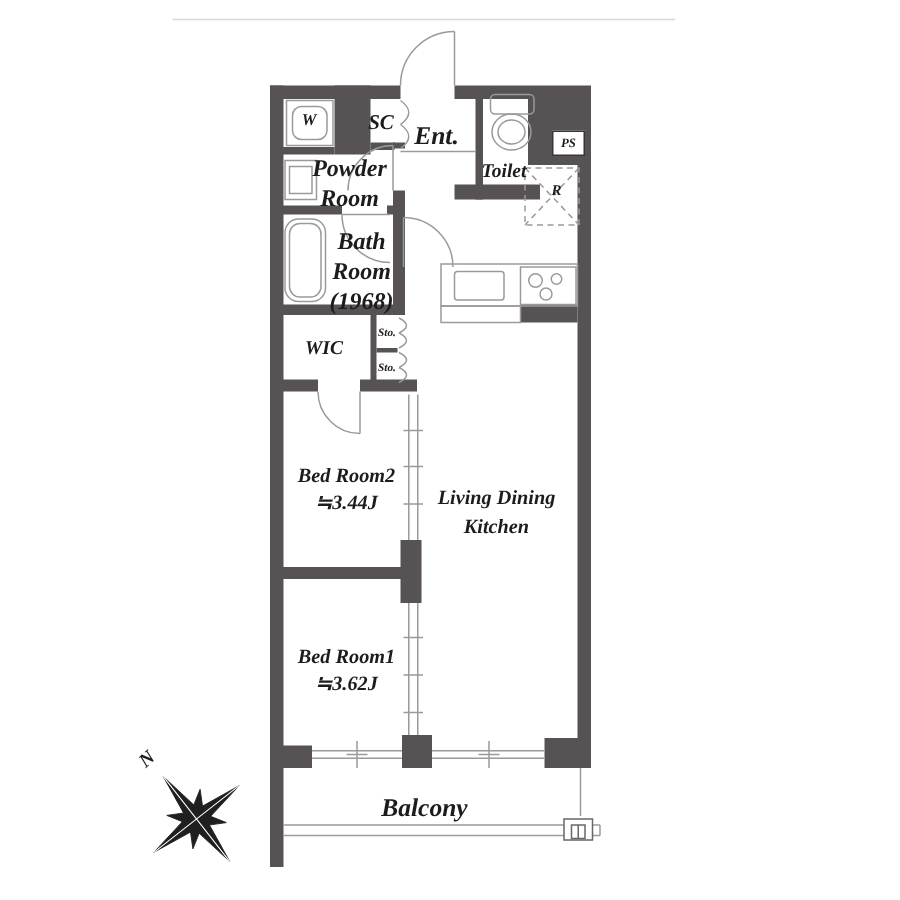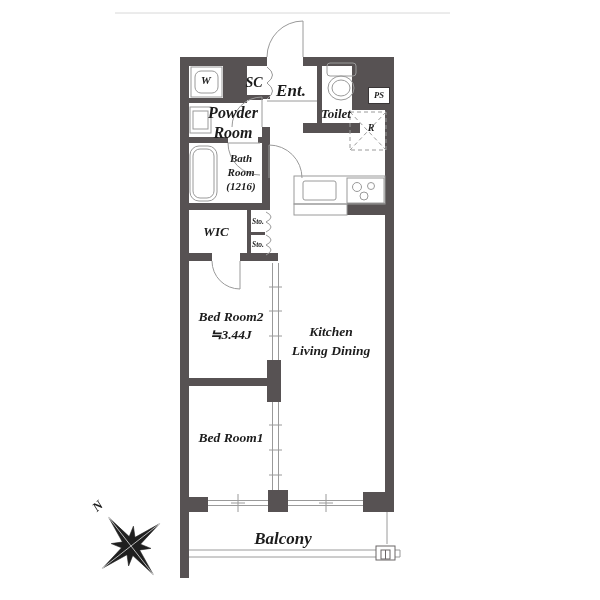--- a/index.html
+++ b/index.html
@@ -162,41 +162,42 @@
   <div class="lbl" style="left:271px;top:80px;width:40px;font-size:17px">Ent.</div>
   <div class="lbl" style="left:306px;top:106px;width:60px;font-size:13px">Toilet</div>
   <div class="lbl" style="left:369px;top:90px;width:20px;font-size:8.5px">PS</div>
   <div class="lbl" style="left:361px;top:122px;width:20px;font-size:10px">R</div>
 
   <div class="lbl" style="left:193px;top:103px;width:80px;font-size:16px">
     <div>Powder</div>
     <div>Room</div>
   </div>
 
-  <div class="lbl" style="left:211px;top:152px;width:60px;font-size:11px">
+  <div class="lbl" style="left:211px;top:152px;width:60px;font-size:16px">
     <div>Bath</div>
     <div>Room</div>
-    <div>(1216)</div>
+    <div>(1968)</div>
   </div>
 
   <div class="lbl" style="left:186px;top:224px;width:60px;font-size:13px">WIC</div>
   <div class="lbl" style="left:246px;top:217px;width:24px;font-size:7.5px">Sto.</div>
   <div class="lbl" style="left:246px;top:240px;width:24px;font-size:7.5px">Sto.</div>
 
   <div class="lbl" style="left:171px;top:308px;width:120px;font-size:13.5px;line-height:1.3">
     <div>Bed Room2</div>
     <div>≒3.44J</div>
   </div>
 
   <div class="lbl" style="left:266px;top:322px;width:130px;font-size:13.5px;line-height:1.42">
+    <div>Living Dining</div>
     <div>Kitchen</div>
-    <div>Living Dining</div>
   </div>
 
   <div class="lbl" style="left:171px;top:429px;width:120px;font-size:13.5px;line-height:1.3">
     <div>Bed Room1</div>
+    <div>≒3.62J</div>
   </div>
 
   <div class="lbl" style="left:233px;top:528px;width:100px;font-size:17px">Balcony</div>
 
   <div class="lbl" style="left:88px;top:498px;width:20px;font-size:13px;transform:rotate(-42deg)">N</div>
 
 </div>
 
 </body></html>

